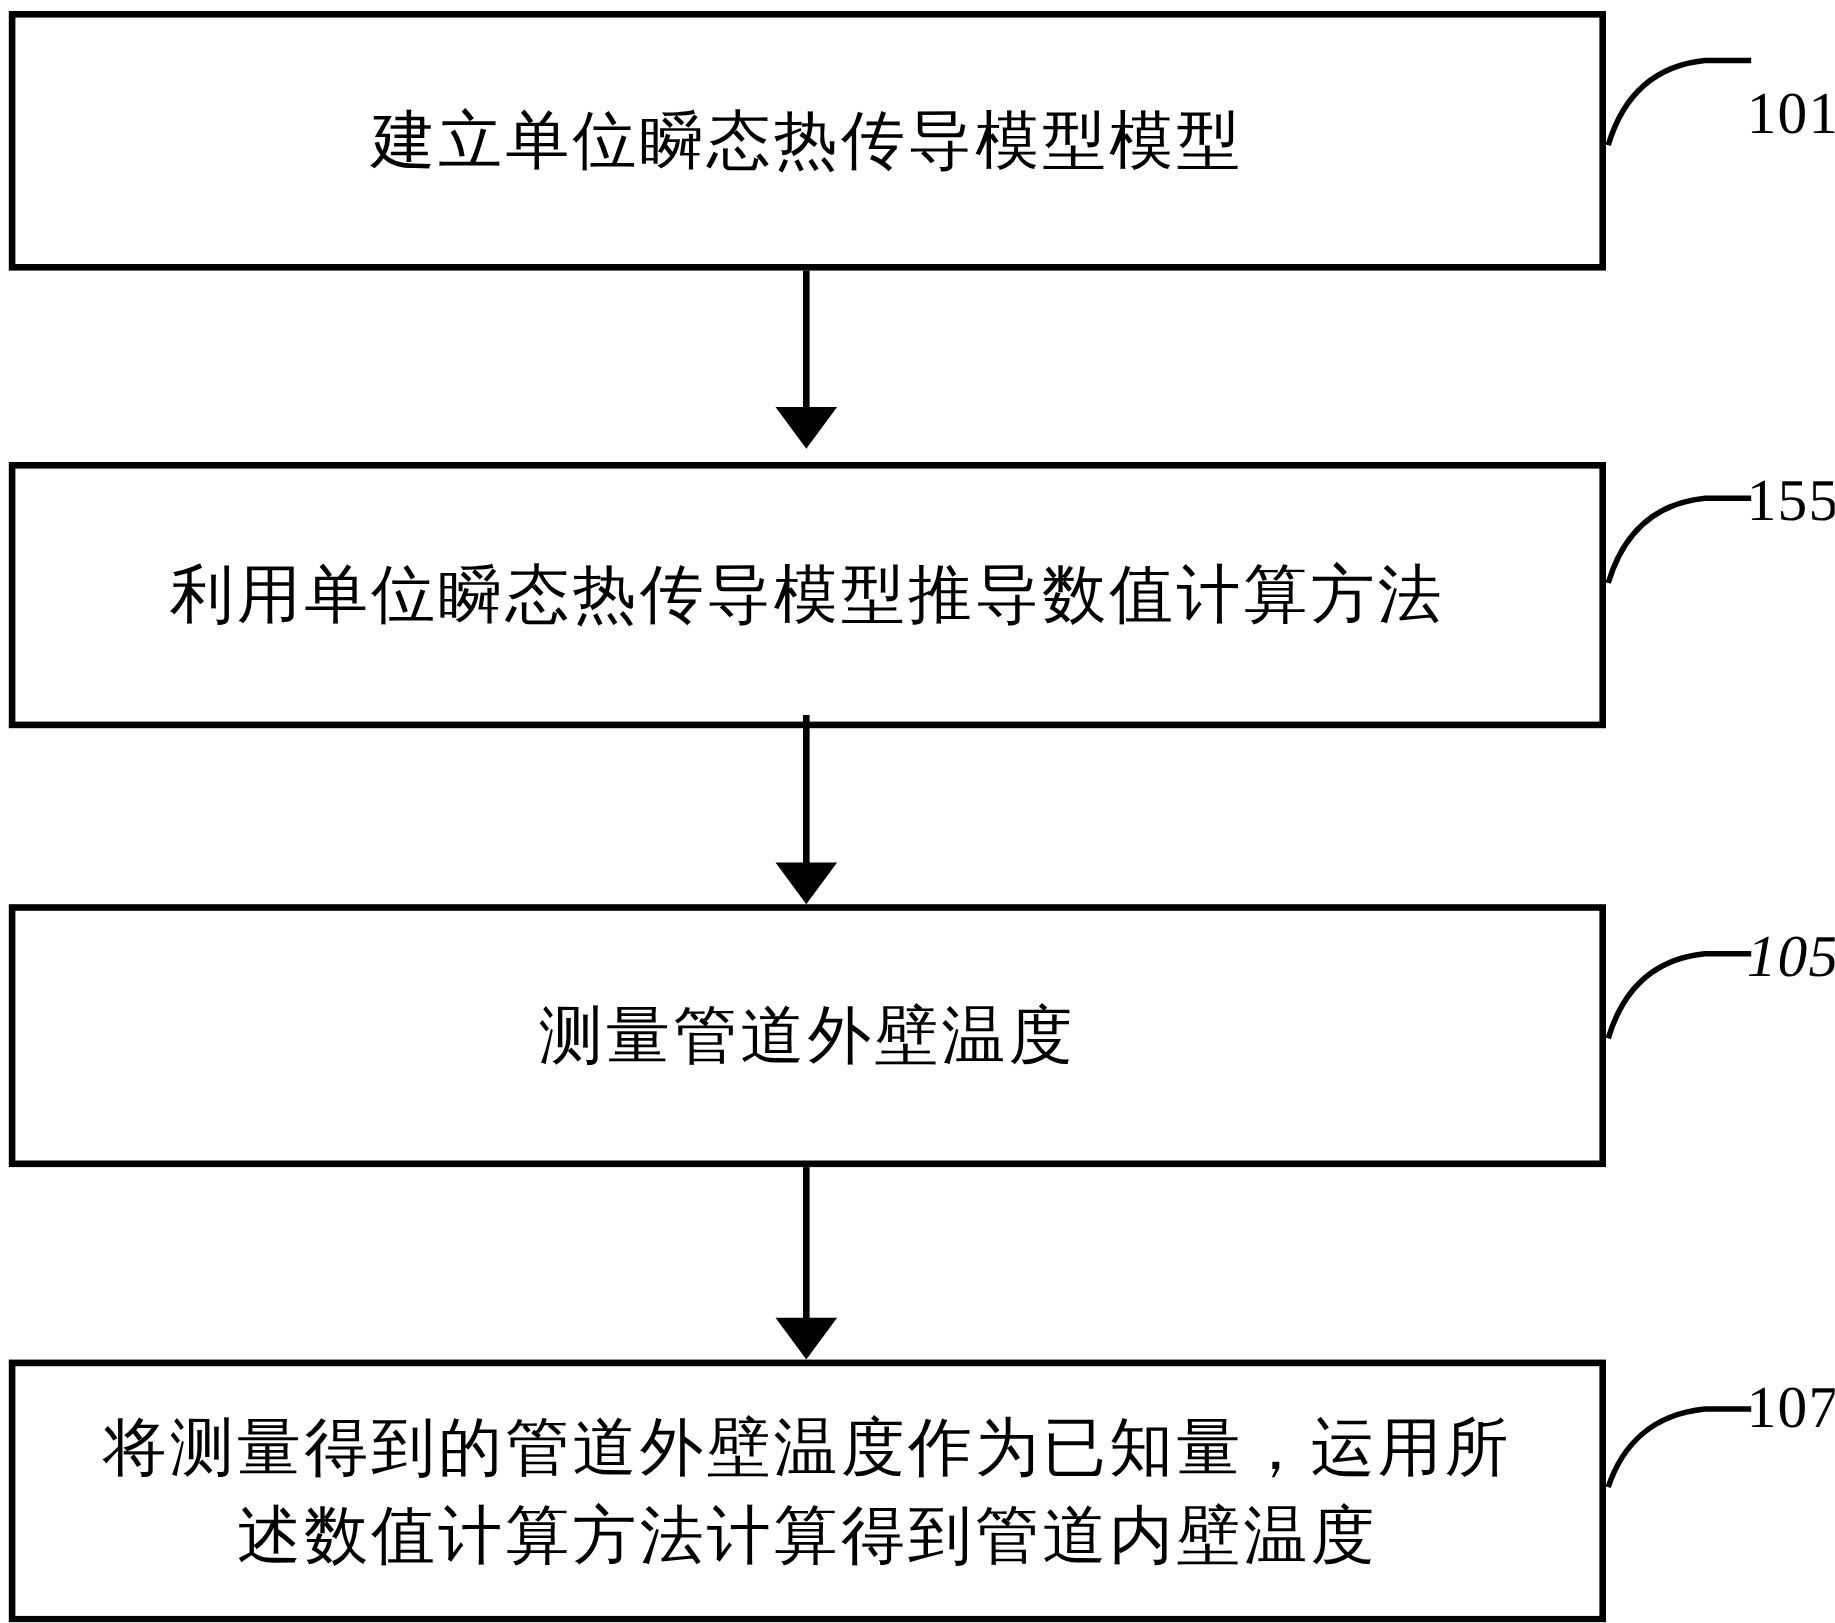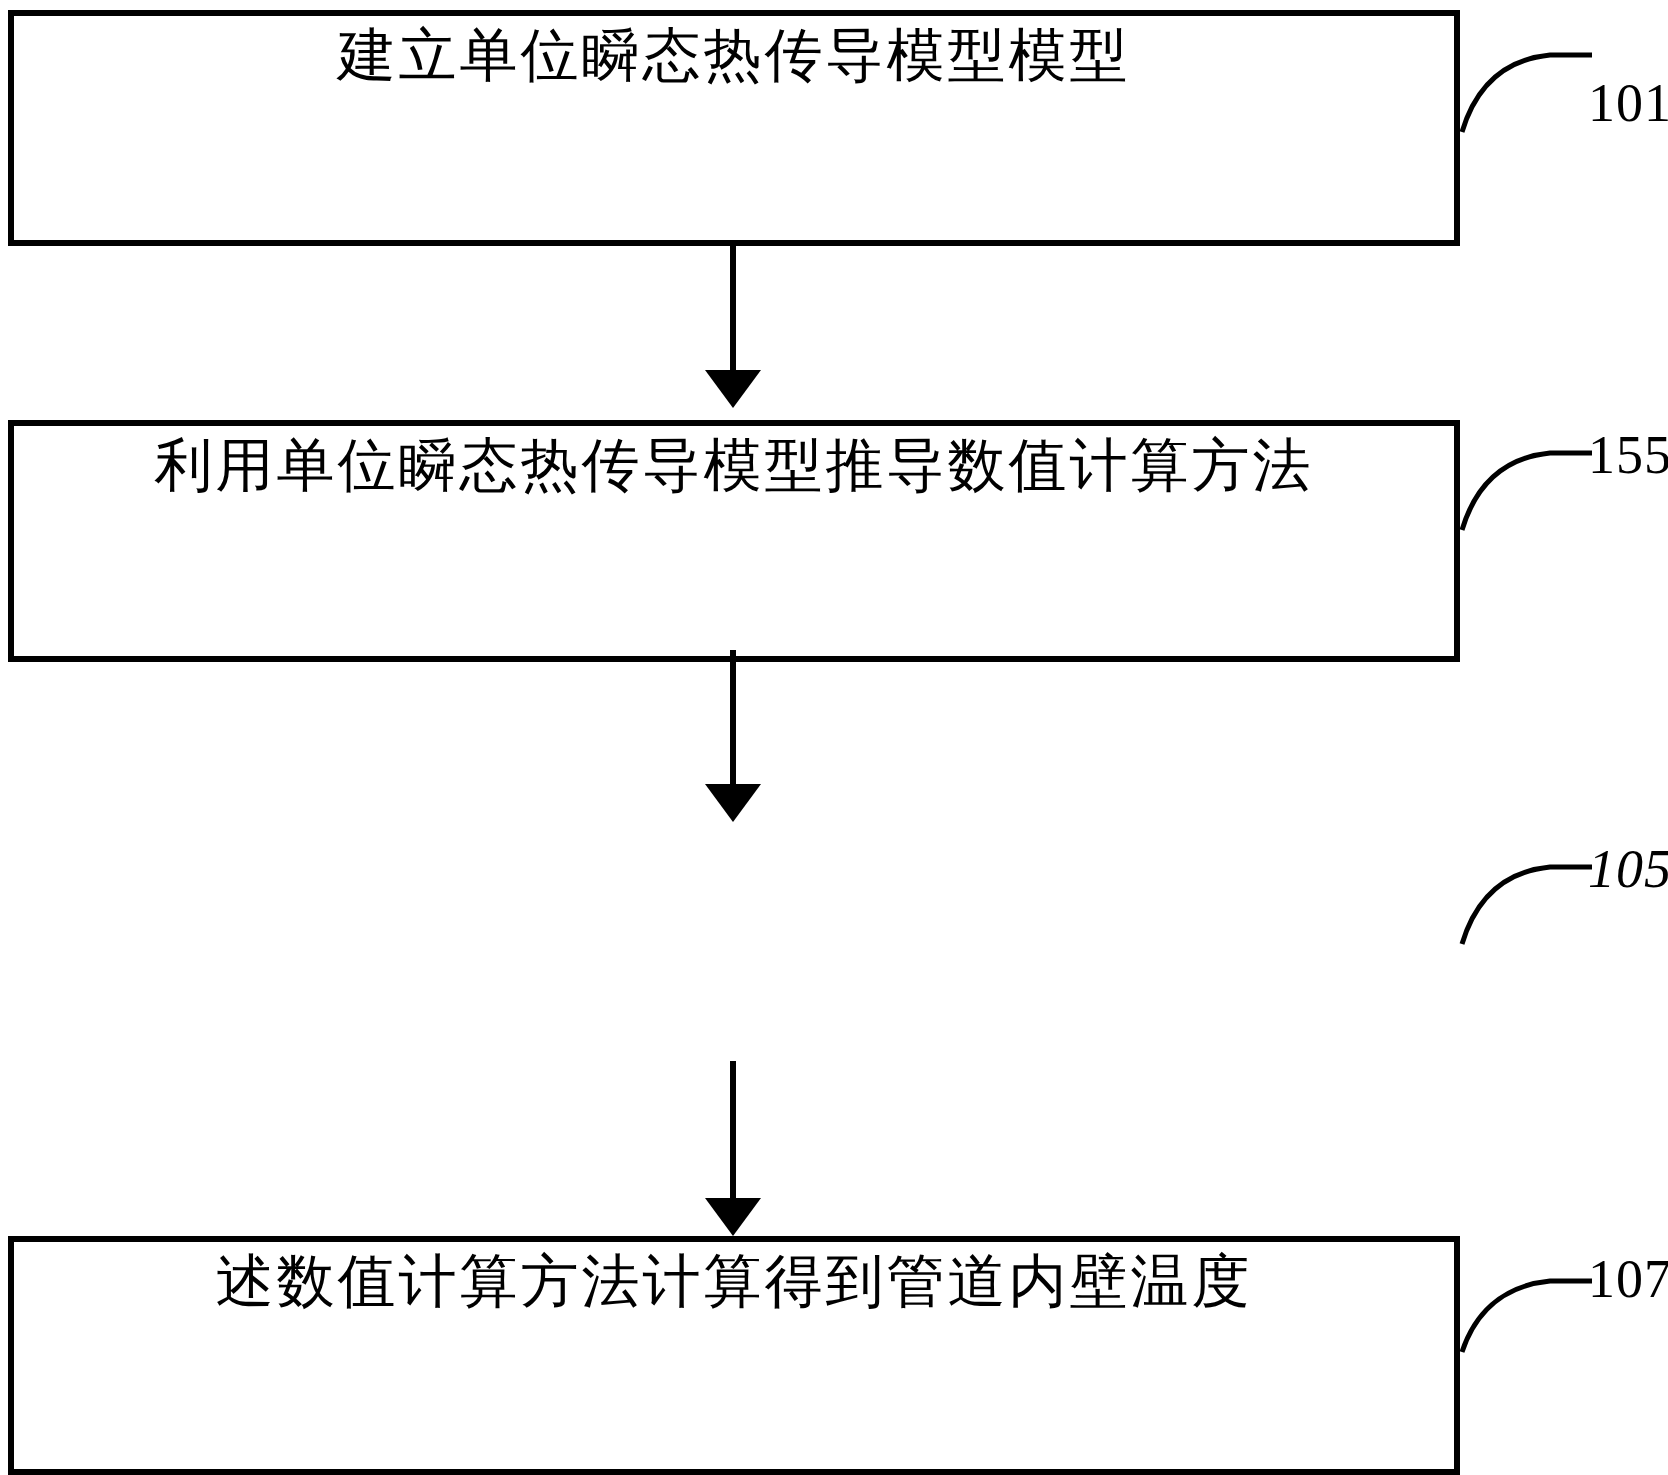--- a/index.html
+++ b/index.html
@@ -27,20 +27,21 @@
   .step-box {
     position: absolute;
     left: 8px;
     width: 1452px;
     box-sizing: border-box;
     border: 6px solid #000000;
     background: #ffffff;
     display: flex;
     flex-direction: column;
     align-items: center;
+    justify-content: center;
     text-align: center;
     font-size: 58px;
     letter-spacing: 3px;
     line-height: 80px;
     font-weight: 500;
   }
   .step-box .text-line { display: block; white-space: nowrap; }
   #box-101 { top: 10px;   height: 236px; }
   #box-103 { top: 408px;  height: 242px; margin-top: 12px; }
   #box-105 { top: 822px;  height: 239px; }
@@ -114,25 +115,29 @@
   <div class="step-box" id="box-103">
     <span class="text-line">利用单位瞬态热传导模型推导数值计算方法</span>
   </div>
   <div class="ref-label" id="ref-103">155</div>
 
   <div class="connector" id="connector-2">
     <div class="arrow-shaft"></div>
     <div class="arrow-head"></div>
   </div>
 
+  <div class="step-box" id="box-105">
+    <span class="text-line">测量管道外壁温度</span>
+  </div>
   <div class="ref-label" id="ref-105">105</div>
 
   <div class="connector" id="connector-3">
     <div class="arrow-shaft"></div>
     <div class="arrow-head"></div>
   </div>
 
   <div class="step-box" id="box-107">
+    <span class="text-line">将测量得到的管道外壁温度作为已知量，运用所</span>
     <span class="text-line">述数值计算方法计算得到管道内壁温度</span>
   </div>
   <div class="ref-label" id="ref-107">107</div>
 
 </div>
 
 </body></html>

